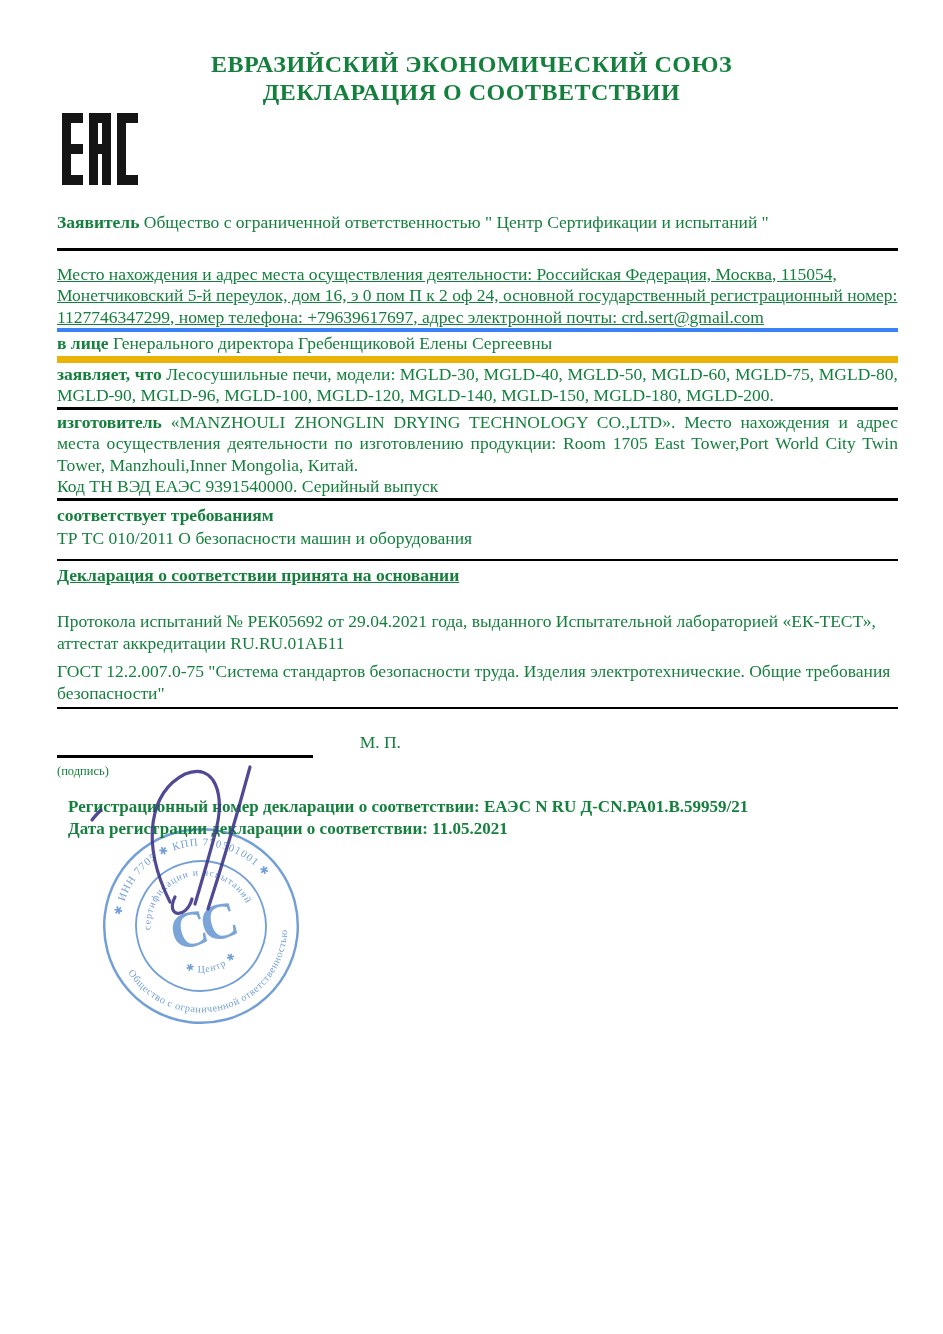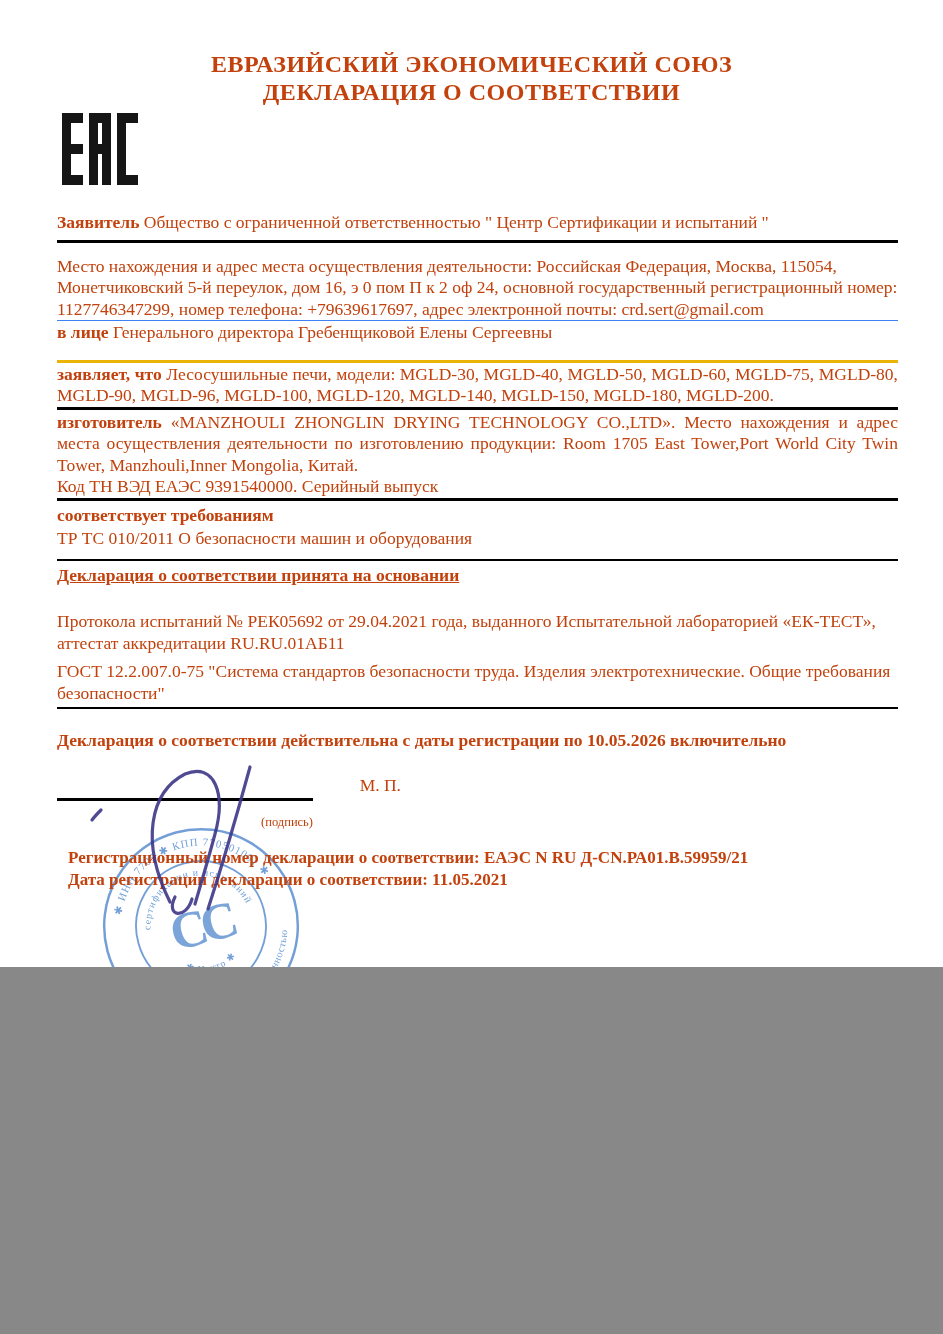--- a/index.html
+++ b/index.html
@@ -1,22 +1,22 @@
 <!DOCTYPE html>
 <html><head>
 <meta charset="utf-8">
 <style>
   html,body{margin:0;padding:0;background:#888;}
   .page{
     position:relative;
-    width:943px;height:967px;
+    width:943px;height:1334px;
     background:#ffffff;
     margin:0 auto;
     font-family:"Liberation Serif","DejaVu Serif",serif;
-    color:#c2410c;
+    color:#15803d;
     overflow:hidden;
   }
   
   .title-block{
     position:absolute;top:50px;left:0;right:0;
     text-align:center;
     font-weight:bold;
     font-size:24px;line-height:28px;
     letter-spacing:0.5px;
     z-index:2;
@@ -26,43 +26,43 @@
     width:76px;height:72px;
     z-index:2;
   }
   
   .content{
     position:absolute;left:57px;top:212px;width:841px;
     font-size:17.5px;line-height:21.5px;
     z-index:2;
   }
   .b{font-weight:bold;}
-  .row-applicant{padding-bottom:6px;border-bottom:3px solid #000;}
-  .row-address{padding-top:13px;border-bottom:1px solid #3b82f6;}
-  .row-person{padding-top:1px;padding-bottom:16px;border-bottom:3px solid #eab308;}
+  .row-applicant{padding-bottom:14px;border-bottom:3px solid #000;}
+  .row-address{padding-top:13px;border-bottom:4px solid #3b82f6;text-decoration:underline;}
+  .row-person{padding-top:1px;padding-bottom:1px;border-bottom:7px solid #eab308;}
   .row-declares{padding-top:1px;border-bottom:3px solid #000;text-align:justify;}
   .row-manufacturer{padding-top:2px;border-bottom:3px solid #000;}
   .row-manufacturer .manu-par{text-align:justify;}
   .row-complies-head{padding-top:4px;font-weight:bold;}
   .row-complies-val{margin-top:2px;padding-bottom:9px;border-bottom:2px solid #000;}
   .row-basis-head{padding-top:4px;font-weight:bold;text-decoration:underline;}
   .row-basis-val{margin-top:25px;}
   .row-scheme{padding-bottom:2px;border-bottom:2px solid #000;}
   .row-add-head{padding-top:3px;font-weight:bold;}
   .row-add-val{margin-top:7px;padding-bottom:3px;border-bottom:2px solid #000;}
   .row-validity{margin-top:21px;font-weight:bold;}
   
   .sig-block{display:flex;margin-top:19px;align-items:flex-start;}
   .sig-col-left{width:256px;}
   .sig-col-mid{width:88px;text-align:right;}
   .sig-col-right{flex:1;text-align:center;}
   .sig-line{height:27px;border-bottom:3px solid #000;text-align:center;}
   .sig-line-blank{height:27px;border-bottom:3px solid #000;}
   .sig-mp{height:27px;padding-top:4px;box-sizing:border-box;}
-  .sig-caption{font-size:12.5px;line-height:16px;text-align:right;padding-top:13px;}
+  .sig-caption{font-size:12.5px;line-height:16px;text-align:left;padding-top:5px;}
   
   .reg-block{margin-top:17px;padding-left:11px;font-weight:bold;font-size:17px;line-height:22px;}
   
   .stamp-svg{position:absolute;left:98px;top:823px;width:206px;height:206px;z-index:1;opacity:0.85;}
   .signature-svg{position:absolute;left:80px;top:752px;width:250px;height:170px;z-index:3;opacity:0.9;}
 </style>
 </head>
 <body>
 
 <div class="page">
@@ -121,21 +121,20 @@
     </div>
 
     <div class="row-complies-head">соответствует требованиям</div>
     <div class="row-complies-val">ТР ТС 010/2011  О безопасности машин и оборудования</div>
 
     <div class="row-basis-head">Декларация о соответствии принята на основании</div>
     <div class="row-basis-val">Протокола испытаний № РЕК05692 от 29.04.2021 года, выданного Испытательной лабораторией «ЕК-ТЕСТ», аттестат аккредитации RU.RU.01АБ11</div>
 
     <div class="row-add-val">ГОСТ 12.2.007.0-75 "Система стандартов безопасности труда. Изделия электротехнические. Общие требования безопасности"</div>
 
-    <div class="row-validity">Декларация о соответствии действительна с даты регистрации по 10.05.2026 включительно</div>
 
     <div class="sig-block">
       <div class="sig-col-left">
         <div class="sig-line-blank"></div>
         <div class="sig-caption">(подпись)</div>
       </div>
       <div class="sig-col-mid">
         <div class="sig-mp">М. П.</div>
       </div>
     </div>

